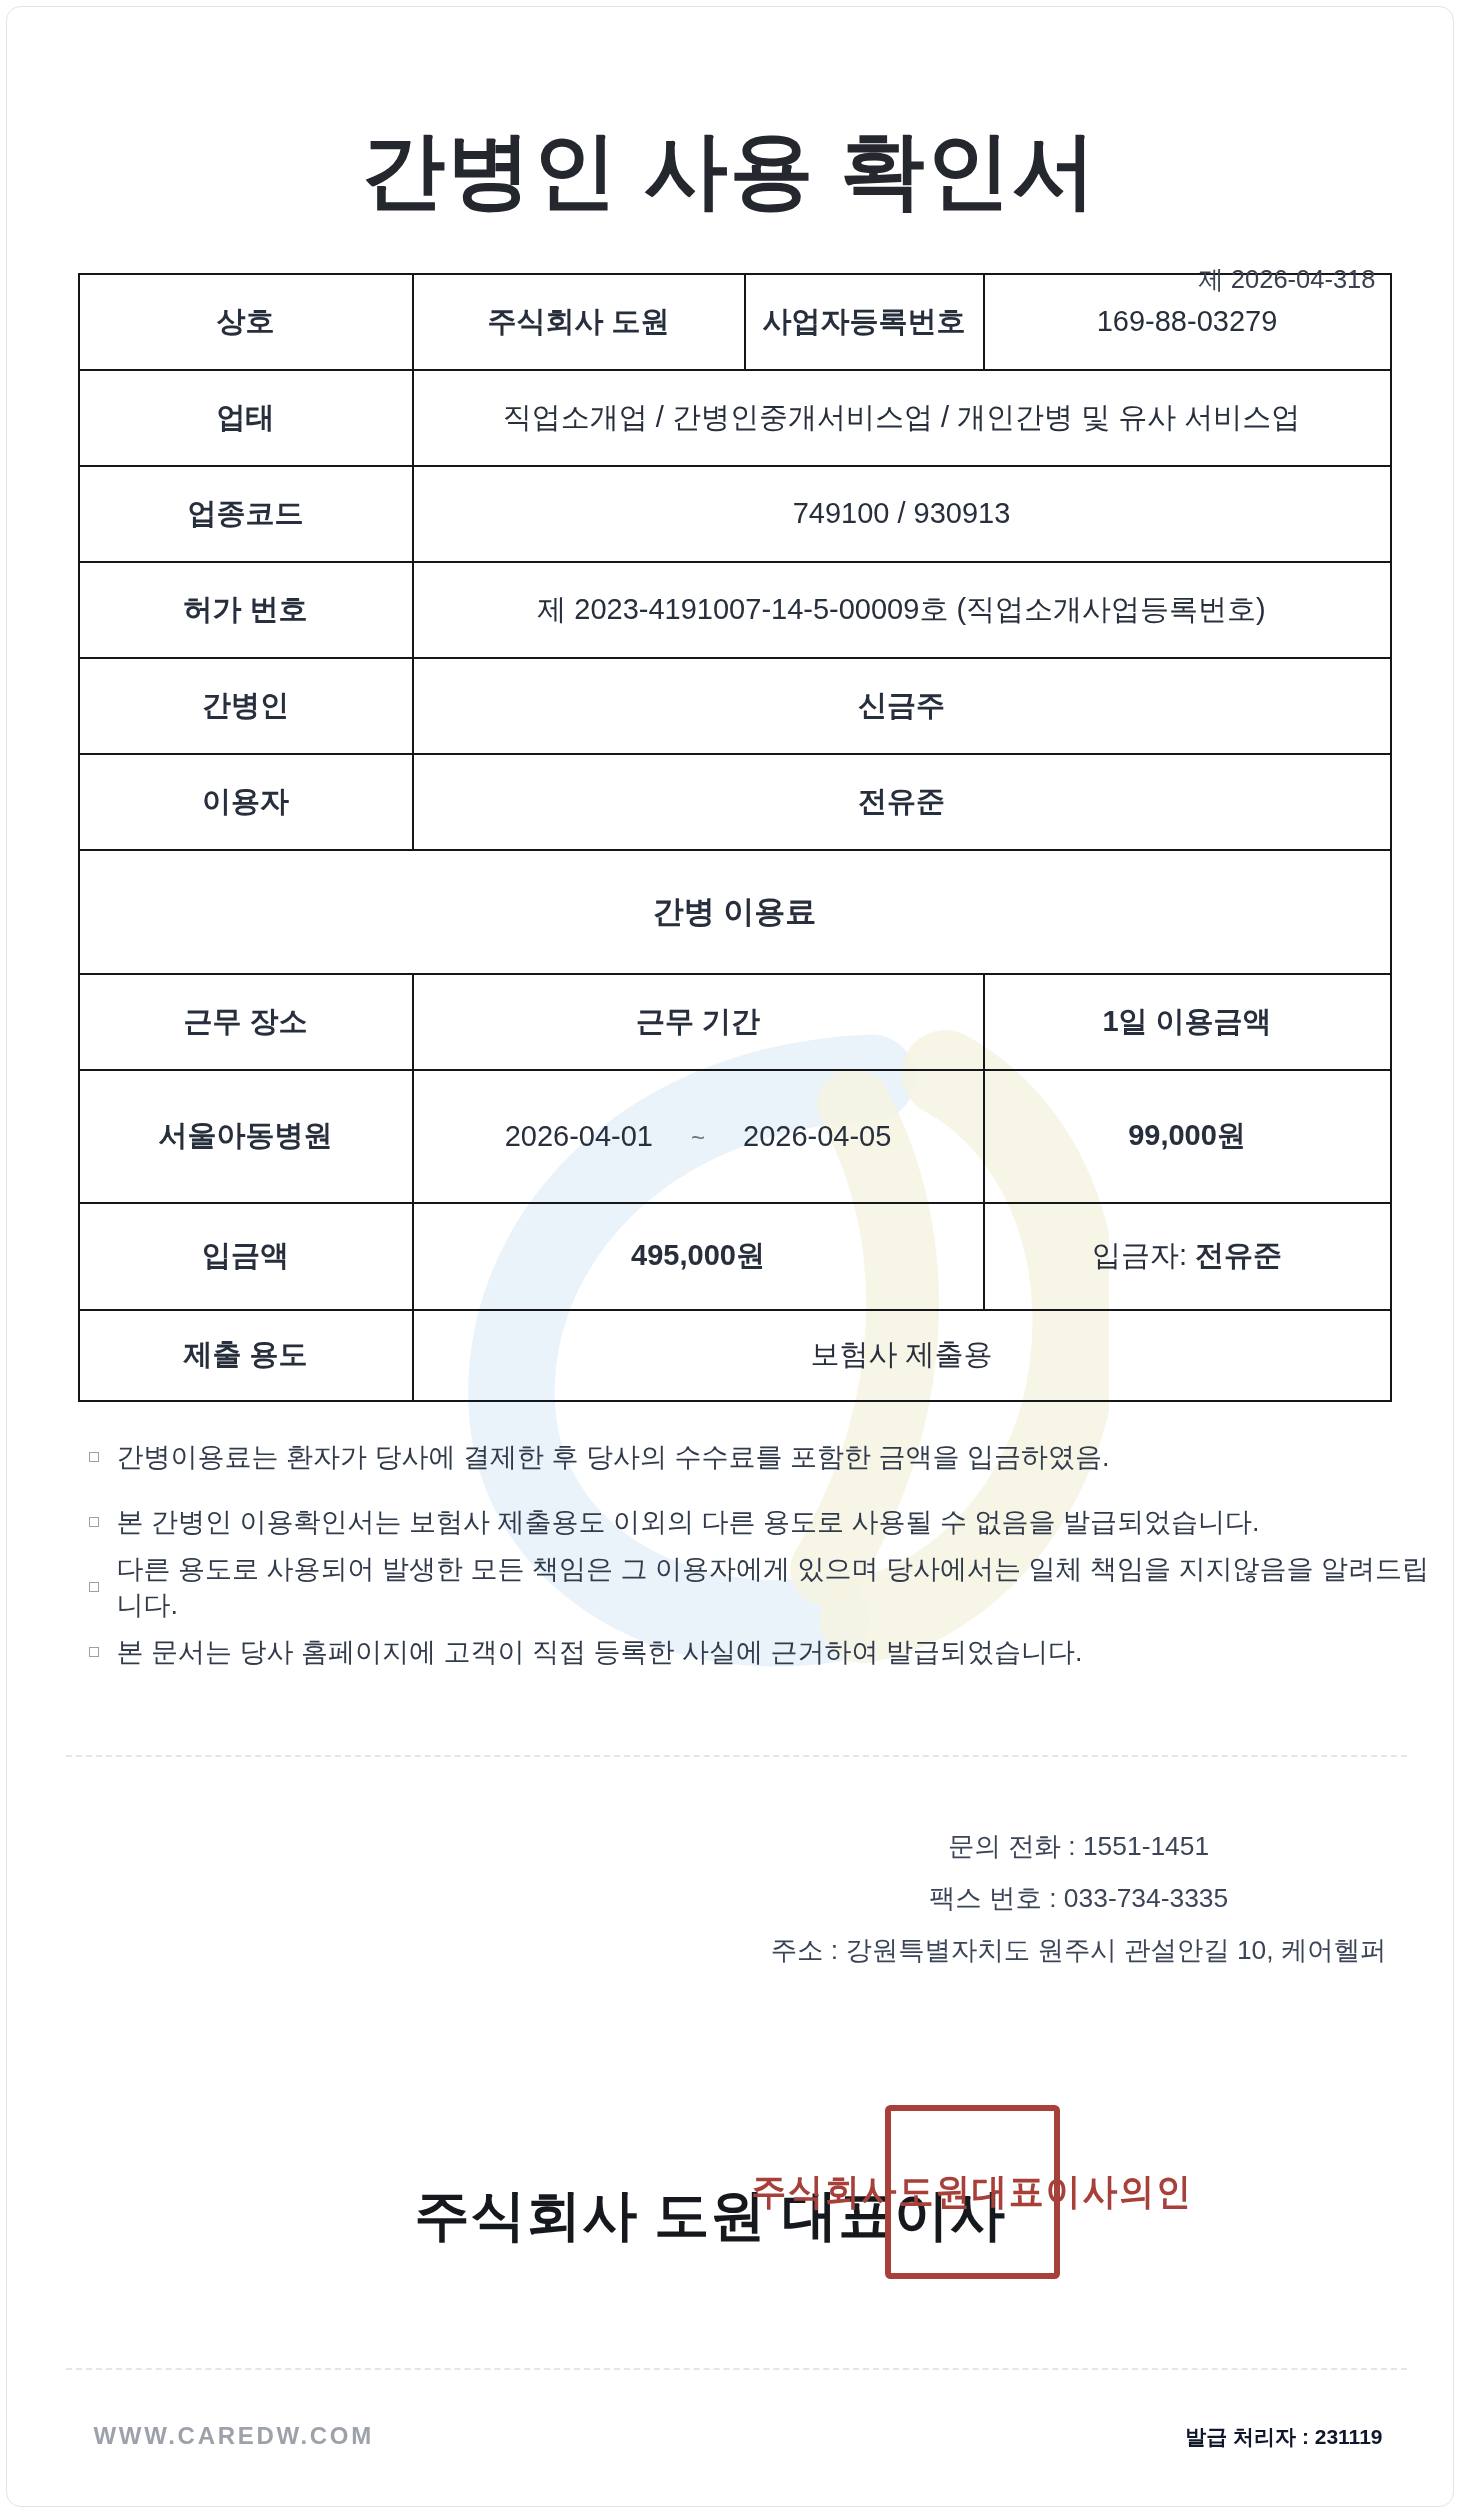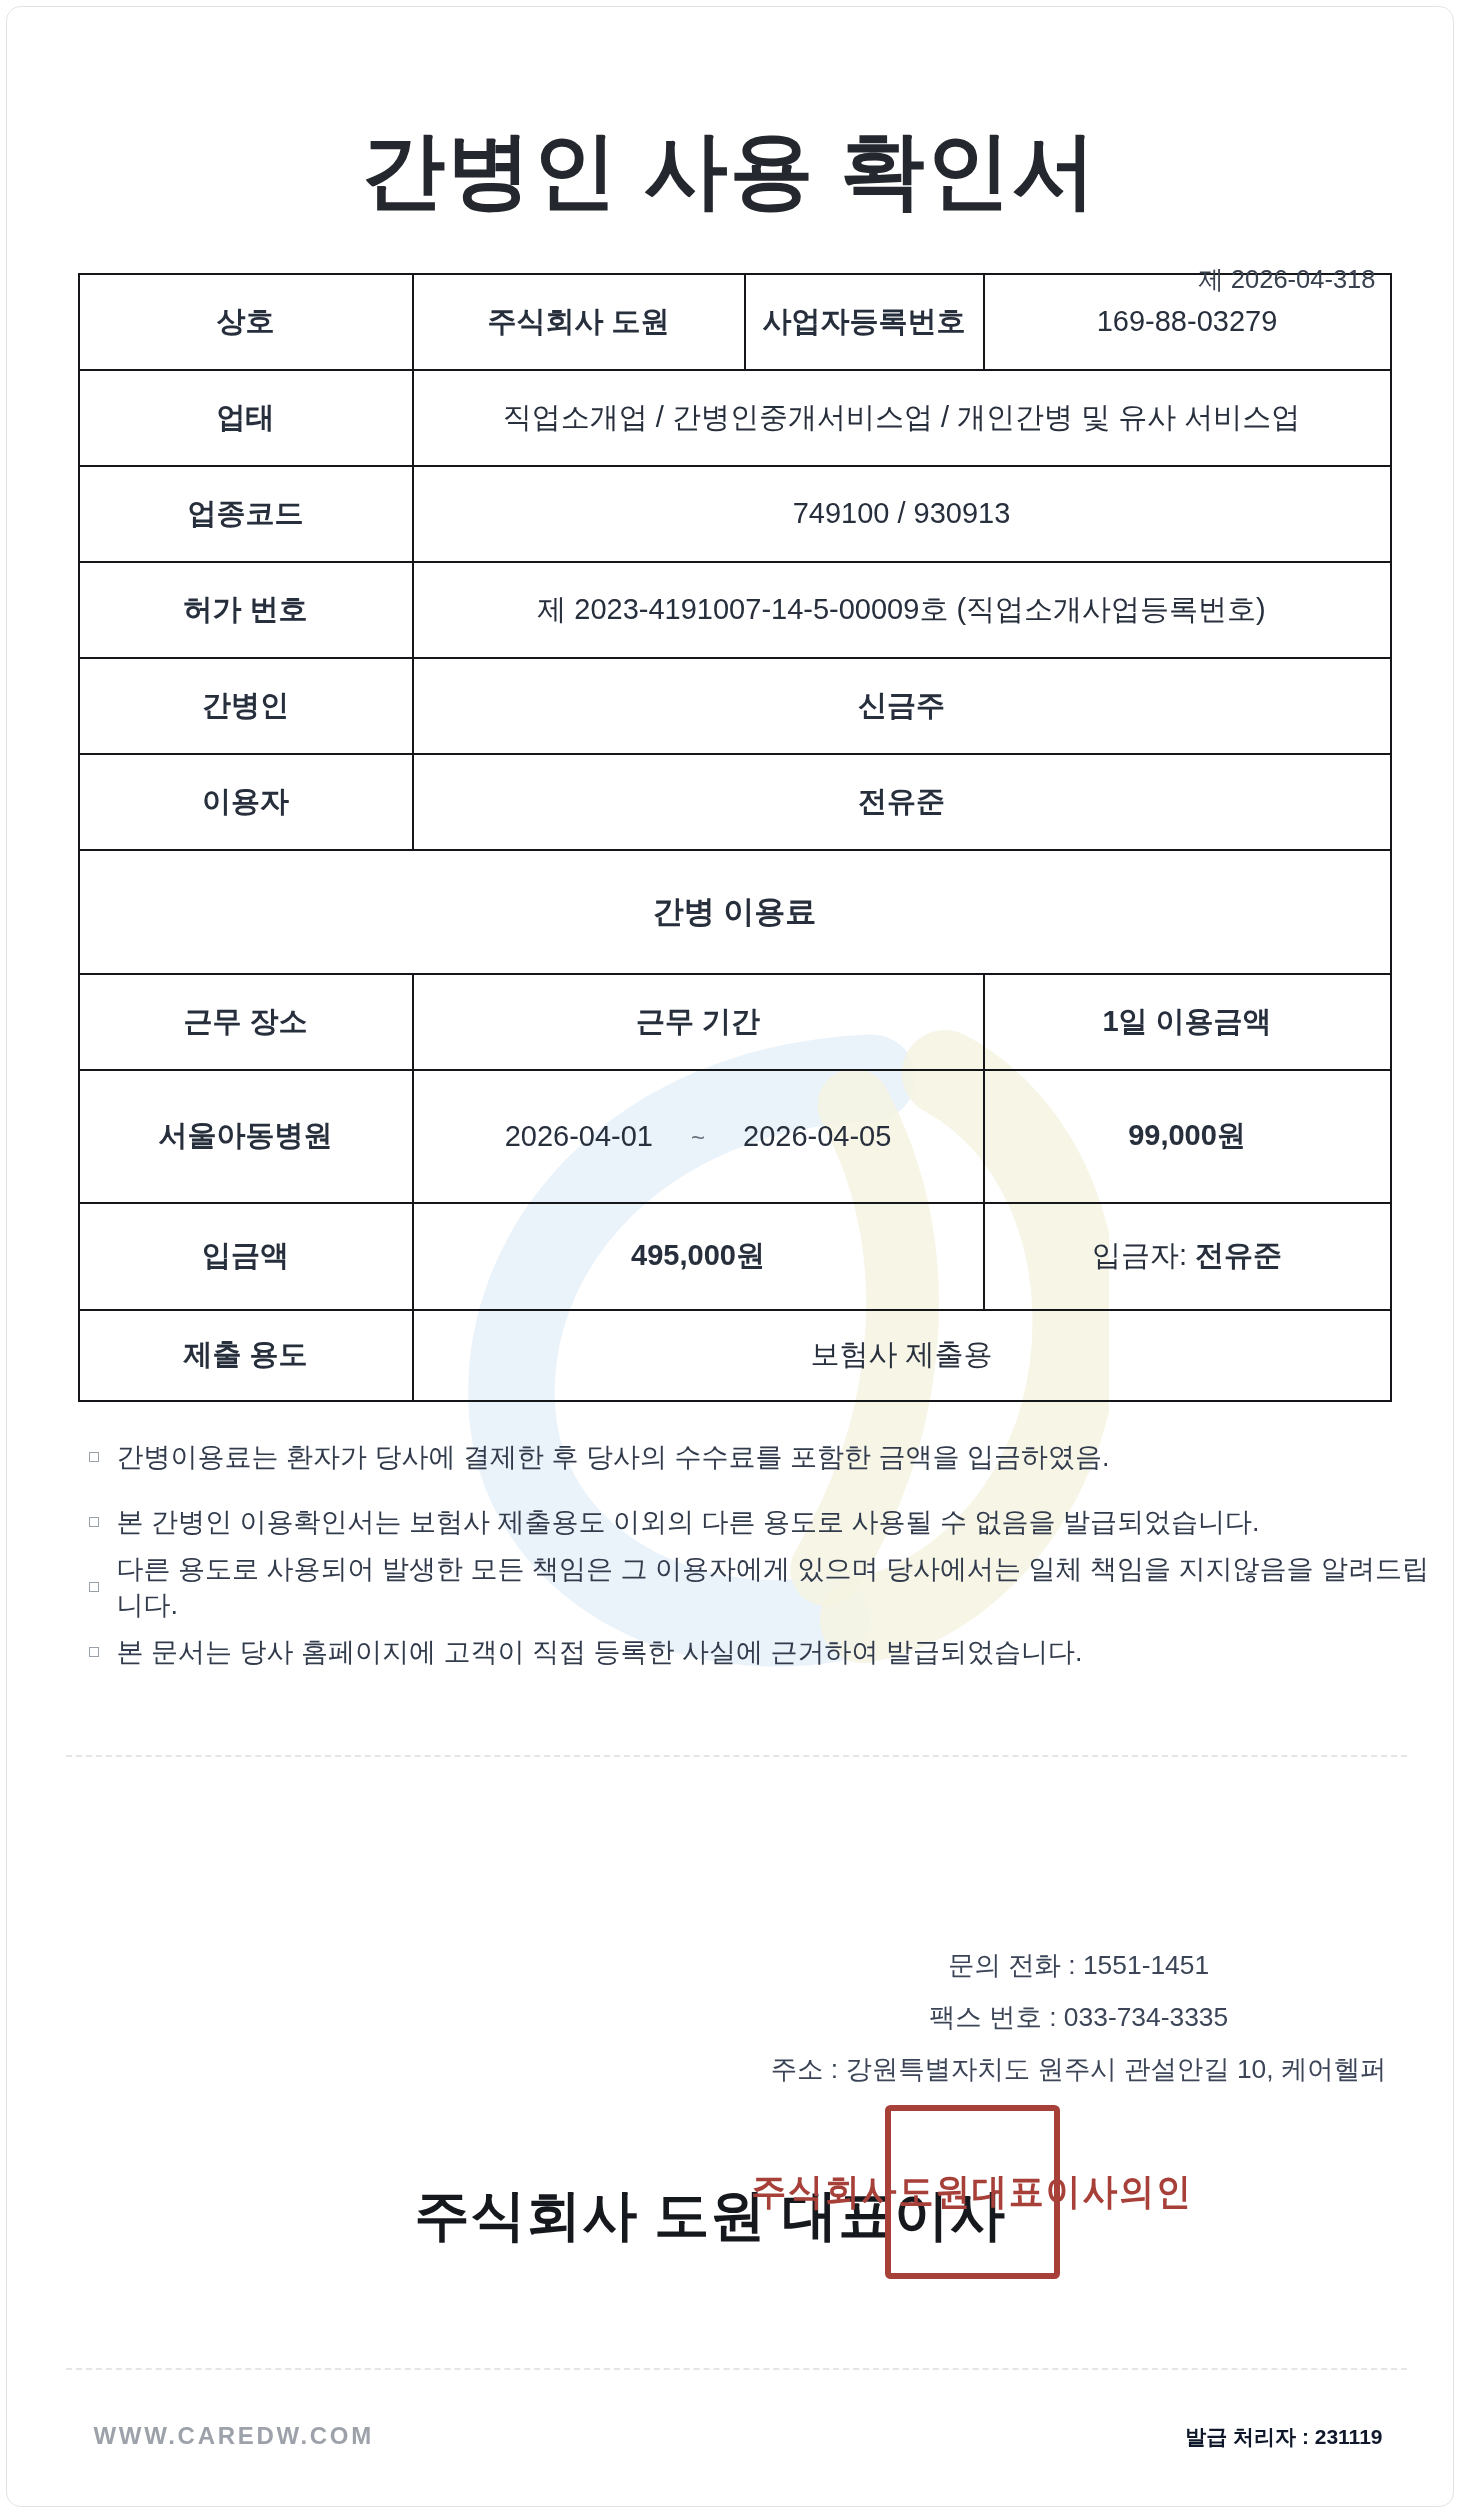--- a/index.html
+++ b/index.html
@@ -48,21 +48,21 @@
   .note-line { height:65px; display:flex; align-items:center; font-size:27px; color:#323b4c; }
   .bullet-sq {
     width:10px; height:10px; border:1.8px solid #9aa0a8; margin-right:18px; flex:0 0 auto;
     display:inline-block;
   }
   
   .divider { position:absolute; left:59px; width:1341px; border-top:2.7px dashed #e4e5e7; z-index:1; }
   .divider.d1 { top:1748px; } .divider.d2 { top:2361px; }
   
   .contact {
-    position:absolute; right:66px; top:1932px; text-align:center; z-index:2;
+    position:absolute; right:66px; top:1813px; text-align:center; z-index:2;
     font-size:26.4px; color:#3b4557; line-height:52px;
   }
   
   .sig-text {
     position:absolute; left:408px; top:2172px; font-size:55px; font-weight:800;
     color:#15181d; letter-spacing:0.9px; z-index:2;
   }
   .seal {
     position:absolute; left:878px; top:2098px; width:175px; height:174px;
     border:6.4px solid #a8403a; border-radius:5.5px; z-index:2;

